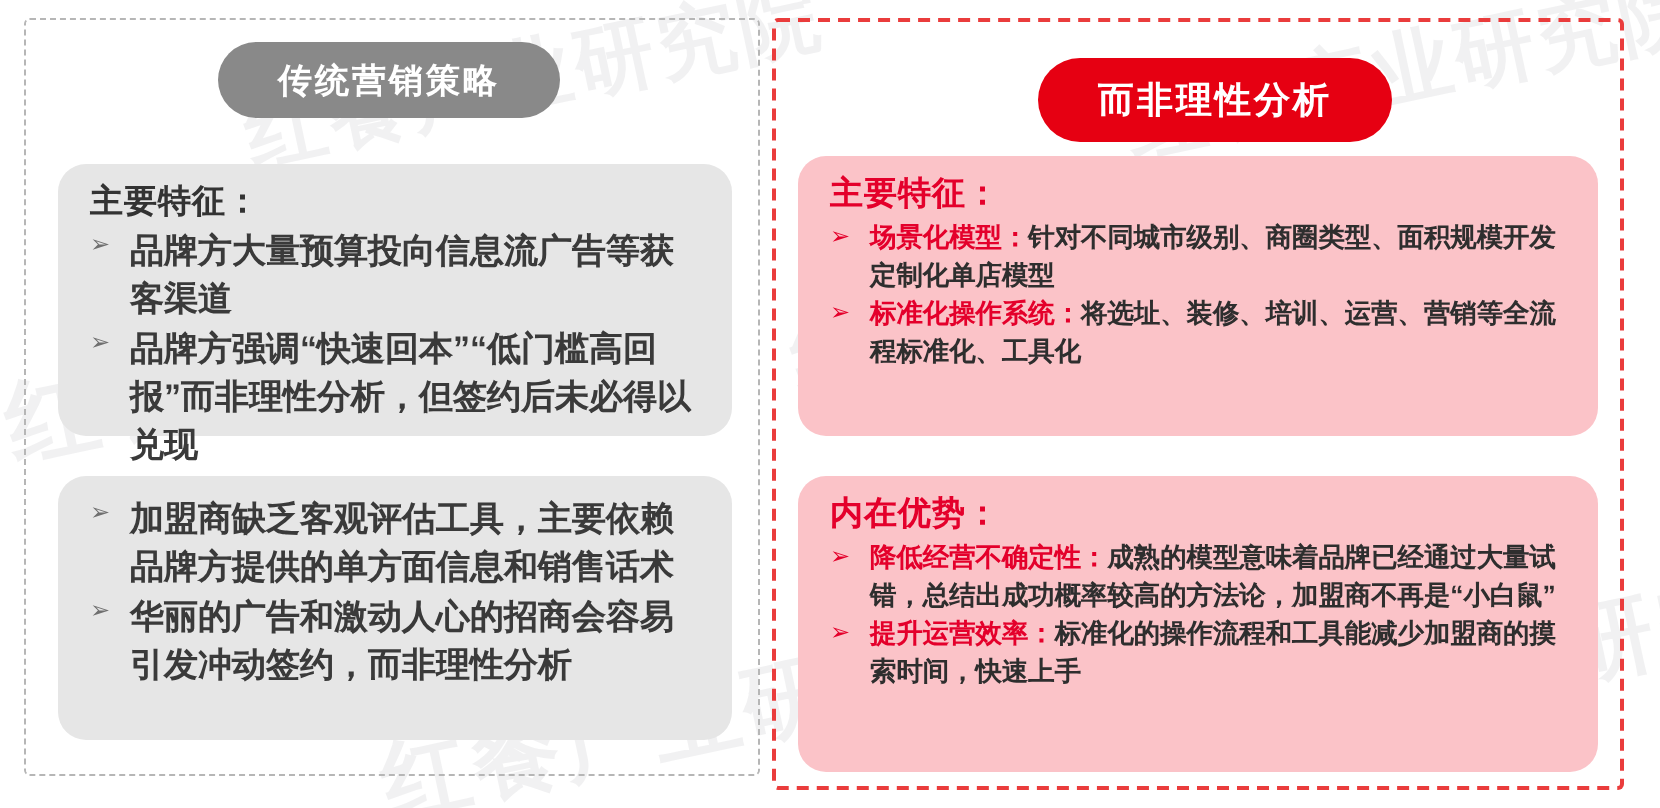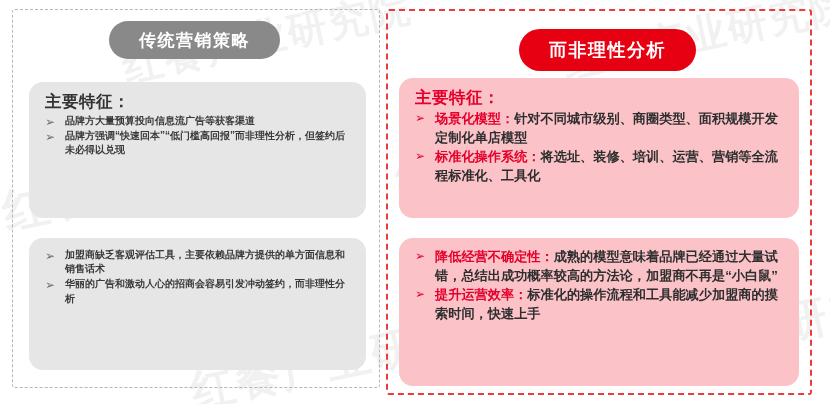--- a/index.html
+++ b/index.html
@@ -136,21 +136,21 @@
     left: 0;
     top: 0;
     font-size: 12px;
     line-height: 1.45;
   }
   .card-gray .bullet-mark { color: #6f6f6f; }
   .card-pink .bullet-mark { color: #e4002b; }
 
   .card-gray .bullet-text {
     color: #3a3a3a;
-    font-size: 10px;
+    font-size: 17px;
     line-height: 1.42;
     font-weight: 700;
     display: block;
   }
   .card-pink .bullet-text {
     color: #2e2e2e;
     font-size: 13.2px;
     line-height: 1.42;
     font-weight: 700;
     display: block;
@@ -220,20 +220,21 @@
       <span class="bullet-text"><span class="lead">场景化模型：</span><span>针对不同城市级别、商圈类型、面积规模开发定制化单店模型</span></span>
     </li>
     <li>
       <span class="bullet-mark">➢</span>
       <span class="bullet-text"><span class="lead">标准化操作系统：</span><span>将选址、装修、培训、运营、营销等全流程标准化、工具化</span></span>
     </li>
   </ul>
 </div>
 
 <div class="card card-pink card-r2">
+  <div class="card-title">内在优势：</div>
   <ul class="bullets">
     <li>
       <span class="bullet-mark">➢</span>
       <span class="bullet-text"><span class="lead">降低经营不确定性：</span><span>成熟的模型意味着品牌已经通过大量试错，总结出成功概率较高的方法论，加盟商不再是“小白鼠”</span></span>
     </li>
     <li>
       <span class="bullet-mark">➢</span>
       <span class="bullet-text"><span class="lead">提升运营效率：</span><span>标准化的操作流程和工具能减少加盟商的摸索时间，快速上手</span></span>
     </li>
   </ul>

